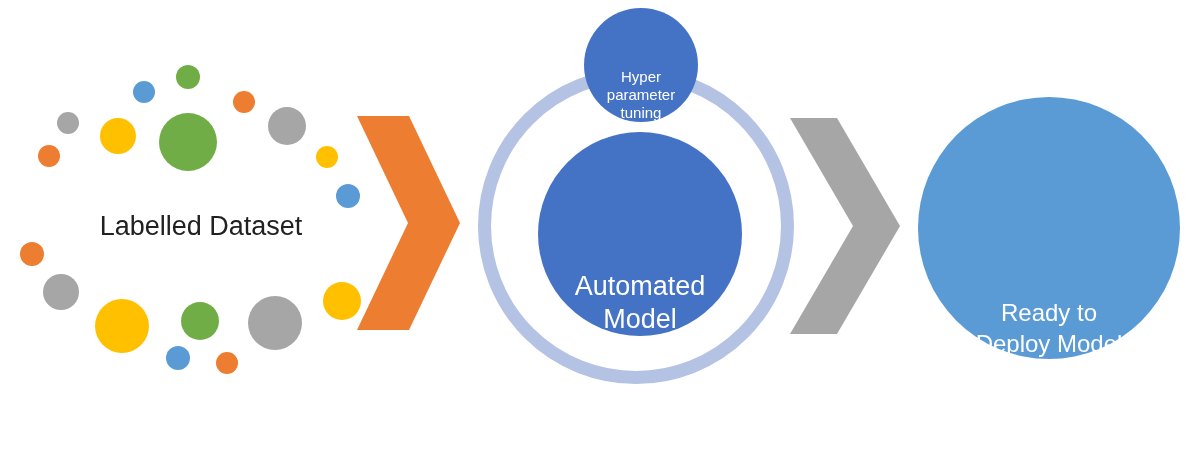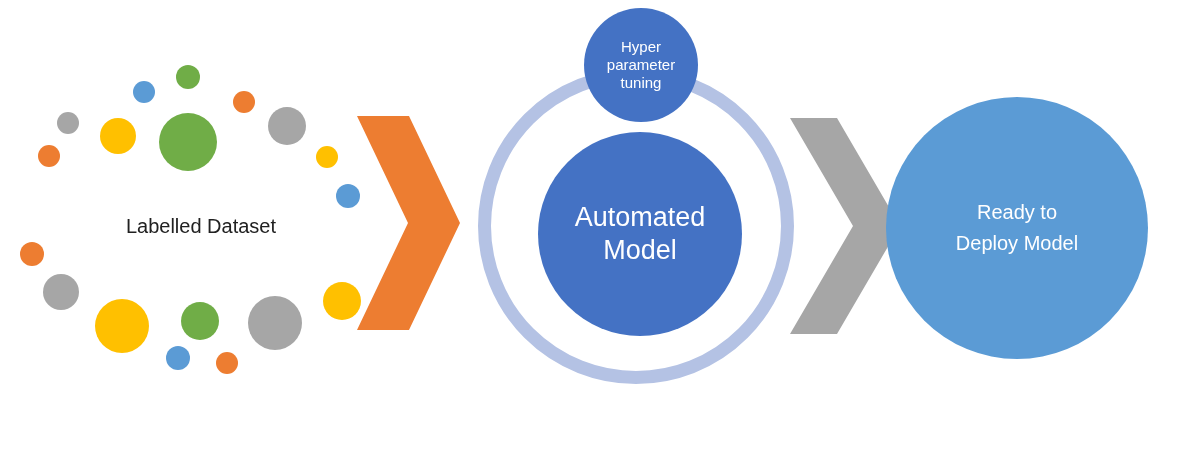--- a/index.html
+++ b/index.html
@@ -23,40 +23,40 @@
   .dot {
     position: absolute;
     border-radius: 50%;
   }
   .dataset-label {
     position: absolute;
     left: 41px;
     top: 209px;
     width: 320px;
     text-align: center;
-    font-size: 20px;
+    font-size: 27px;
     line-height: 34px;
     color: var(--text_dark, #212121);
     letter-spacing: 0px;
   }
   .ring {
     position: absolute;
     left: 478px;
     top: 68px;
     width: 316px;
     height: 316px;
     border: 13px solid var(--ring_blue, #B4C2E4);
     border-radius: 50%;
     box-sizing: border-box;
   }
   .circle {
     position: absolute;
     border-radius: 50%;
     display: flex;
-    align-items: center;
+    align-items: flex-end;
     justify-content: center;
     text-align: center;
     color: var(--text_light, #FFFFFF);
   }
   .multiline { white-space: pre-line; }
   .center-circle {
     left: 538px;
     top: 132px;
     width: 204px;
     height: 204px;
@@ -75,26 +75,26 @@
     width: 114px;
     height: 114px;
   }
   .satellite-bottom {
     left: 583px;
     top: 342px;
     width: 108px;
     height: 108px;
   }
   .ready-circle {
-    left: 886px;
+    left: 918px;
     top: 97px;
     width: 262px;
     height: 262px;
     background: var(--sky_blue, #5B9BD5);
-    font-size: 20px;
+    font-size: 24px;
     line-height: 31px;
   }
   .chevron {
     position: absolute;
     display: block;
   }
 </style>
 </head>
 <body>
 

